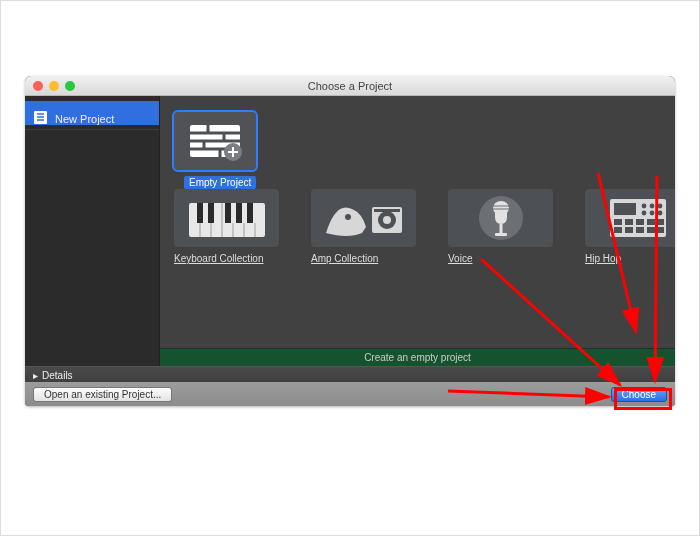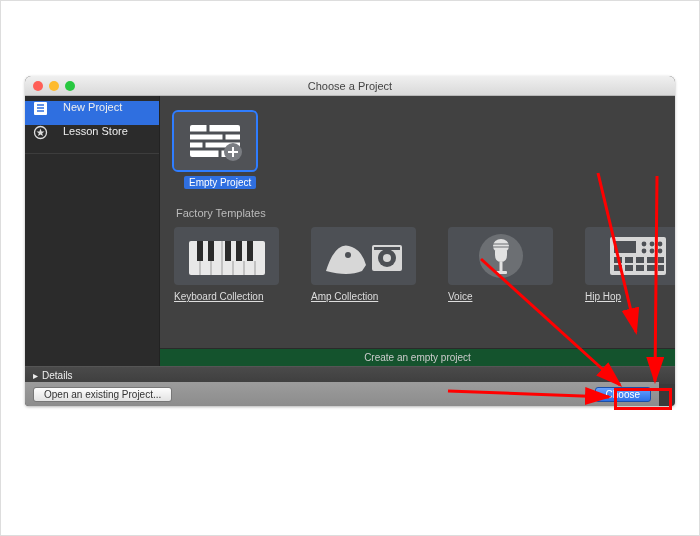--- a/index.html
+++ b/index.html
@@ -8,40 +8,40 @@
   .window { position: absolute; left: 24px; top: 75px; width: 650px; height: 330px; background: #3a3a3a; border-radius: 6px 6px 4px 4px; overflow: hidden; box-shadow: 0 1px 3px rgba(0,0,0,0.3); }
   .titlebar { height: 20px; background: linear-gradient(#f0f0f0, #d9d9d9); display: flex; align-items: center; position: relative; border-bottom: 1px solid #b8b8b8; }
   .traffic { display: flex; gap: 6px; padding-left: 8px; }
   .dot { width: 10px; height: 10px; border-radius: 50%; }
   .dot.red { background: #ff5f57; }
   .dot.yel { background: #febb2e; }
   .dot.grn { background: #28c840; }
   .title { position: absolute; left: 0; right: 0; text-align: center; font-size: 11px; color: #444; }
   .body { display: flex; height: 270px; background: #2d2d2d; }
   .sidebar { width: 135px; background: #2b2b2b; padding-top: 5px; border-right: 1px solid #222; }
-  .side-item { display: flex; align-items: flex-start; gap: 15px; height: 24px; padding: 0 8px; font-size: 11px; color: #eee; cursor: default; }
+  .side-item { display: flex; align-items: flex-end; gap: 7px; height: 24px; padding: 0 8px; font-size: 11px; color: #eee; cursor: default; }
   .side-item.selected { background: #2f6fe0; }
   .side-sep { border-top: 1px solid #3d3d3d; margin: 4px 0; }
   .side-icon { width: 15px; height: 15px; display: flex; align-items: center; justify-content: center; }
   .main { flex: 1; background: #414141; padding: 16px 14px 0 14px; overflow: hidden; }
   .tile-row { display: flex; gap: 12px; }
   .tile { display: flex; flex-direction: column; align-items: center; gap: 6px; cursor: default; }
   .tile .thumb { width: 82px; height: 58px; background: #505256; border-radius: 4px; display: flex; align-items: center; justify-content: center; }
   .tile.selected .thumb { outline: 2px solid #2f7dff; outline-offset: 0; }
   .tile .label { font-size: 10px; color: #ddd; text-align: center; }
   .tile.selected .label { background: #2f6fe0; color: #fff; padding: 1px 5px; border-radius: 2px; margin-left: 10px; }
   .section-h { font-size: 11px; color: #bbb; margin: 18px 0 8px 2px; }
   .fact-row { display: flex; gap: 32px; }
   .fact-tile { display: flex; flex-direction: column; gap: 6px; cursor: default; }
   .fact-tile .fthumb { width: 105px; height: 58px; background: #4d5055; border-radius: 4px; display: flex; align-items: center; justify-content: center; position: relative; }
   .fact-tile .flabel { font-size: 10px; color: #ddd; text-decoration: underline; }
   .infobar { height: 18px; background: #14532d; color: #ccc; font-size: 10px; display: flex; align-items: center; justify-content: center; border-top: 1px solid #2a2a2a; position: absolute; left: 135px; right: 0; bottom: 40px; }
   .details-row { position: absolute; left: 0; right: 0; bottom: 22px; height: 18px; background: linear-gradient(#4a4a4a,#3e3e3e); display: flex; align-items: center; padding: 0 8px; color: #eee; font-size: 10px; border-top: 1px solid #555; }
   .details-row .tri { margin-right: 4px; }
-  .bottom-row { position: absolute; left: 0; right: 16px; bottom: 0; height: 22px; background: linear-gradient(#9c9c9c,#8c8c8c); display: flex; align-items: center; padding: 12px 8px; justify-content: space-between; }
+  .bottom-row { position: absolute; left: 0; right: 0; bottom: 0; height: 22px; background: linear-gradient(#9c9c9c,#8c8c8c); display: flex; align-items: center; padding: 12px 8px; justify-content: space-between; }
   .btn { font-size: 10px; padding: 1px 10px; border-radius: 3px; border: 1px solid #777; background: linear-gradient(#fdfdfd,#e3e3e3); color: #333; cursor: default; }
   .btn.primary { background: linear-gradient(#6aa3ff,#2a6fe6); color: #fff; border-color: #1b4fa8; }
   
   .anno { position: absolute; pointer-events: none; }
   .redbox { border: 3px solid #f00; }
   svg.arrow { position: absolute; pointer-events: none; }
 </style>
 </head>
 <body>
 
@@ -59,29 +59,20 @@
     <div class="body">
       <div class="sidebar">
         <div class="side-item selected">
           <span class="side-icon">
             <svg width="15" height="15">
                 <rect x="1" y="1" width="13" height="13" rx="1" fill="#fff"></rect>
                 <path d="M4 4h7M4 7h7M4 10h7" stroke="#2f6fe0" stroke-width="1.4"></path>
               </svg>
           </span>
           <span>New Project</span>
-        </div>
-        <div class="side-item">
-          <span class="side-icon">
-            <svg width="15" height="15">
-                <circle cx="7.5" cy="7.5" r="6" fill="none" stroke="#ddd" stroke-width="1.3"></circle>
-                <polygon points="7.5,3.5 8.6,6.5 11.5,6.5 9.2,8.3 10,11 7.5,9.4 5,11 5.8,8.3 3.5,6.5 6.4,6.5" fill="#ddd"></polygon>
-              </svg>
-          </span>
-          <span>Lesson Store</span>
         </div>
         <div class="side-sep"></div>
       </div>
 
       <div class="main">
         <div class="tile-row">
           <div class="tile selected">
             <div class="thumb">
               <svg width="62" height="42">
                 <rect x="6" y="5" width="50" height="32" rx="2" fill="#fff"></rect>
@@ -95,21 +86,20 @@
                   <line x1="36" y1="29" x2="36" y2="37"></line>
                 </g>
                 <circle cx="49" cy="32" r="9" fill="#7a7d82"></circle>
                 <path d="M49 27v10M44 32h10" stroke="#fff" stroke-width="2"></path>
               </svg>
             </div>
             <span class="label">Empty Project</span>
           </div>
         </div>
 
-        <div class="section-h">Factory Templates</div>
 
         <div class="fact-row">
           <div class="fact-tile">
             <div class="fthumb">
               <svg width="92" height="50">
                 <rect x="8" y="10" width="76" height="34" rx="2" fill="#e8e8e8"></rect>
                 <g fill="#2b2b2b">
                   <rect x="16" y="10" width="6" height="20"></rect>
                     <rect x="27" y="10" width="6" height="20"></rect>
                   <rect x="44" y="10" width="6" height="20"></rect>

